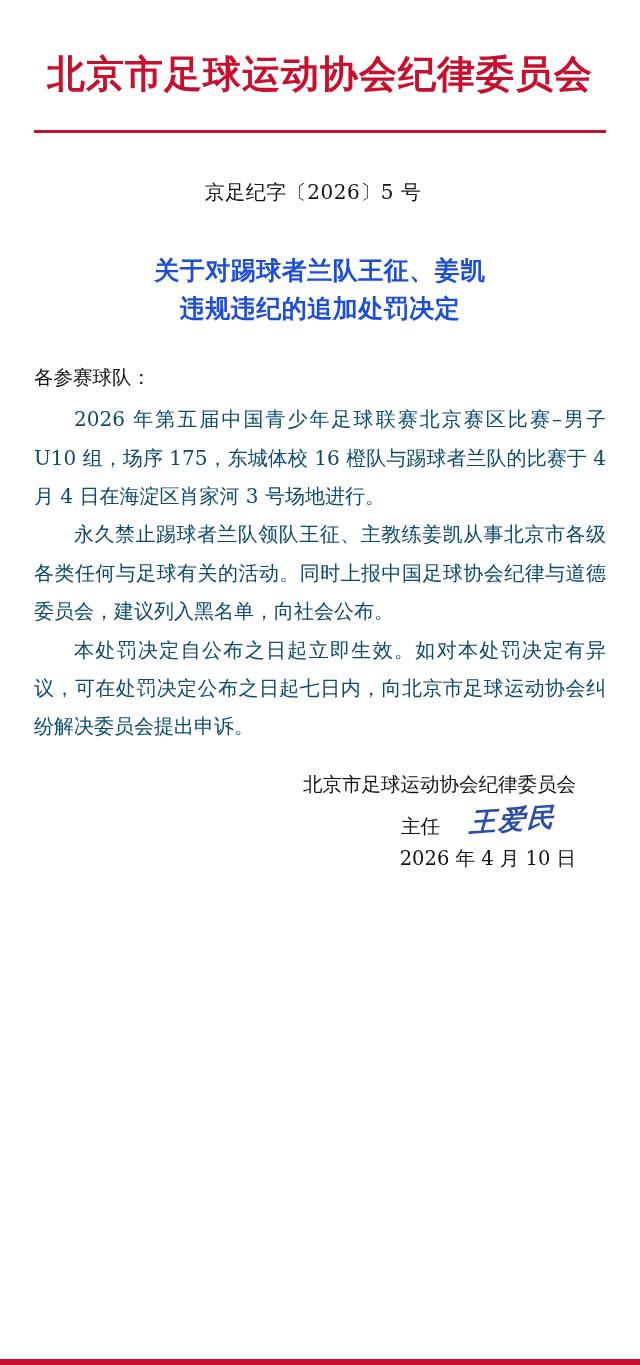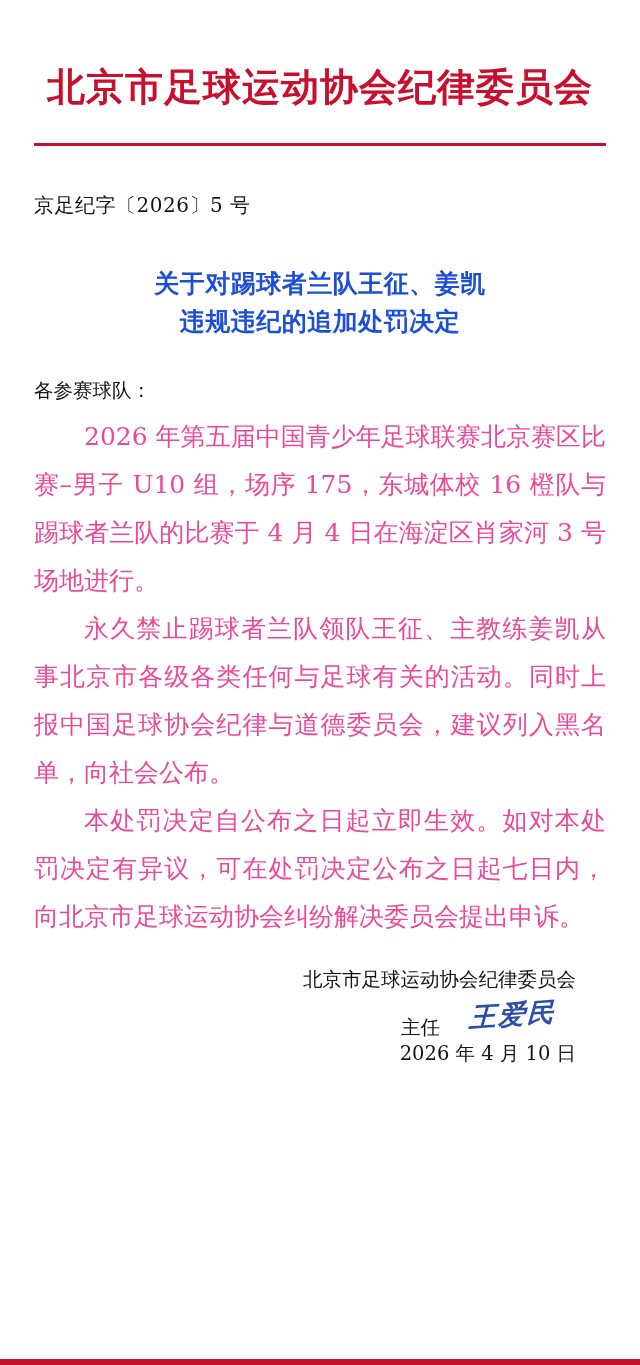--- a/index.html
+++ b/index.html
@@ -12,21 +12,21 @@
     height: 1365px;
     font-family: "DejaVu Serif", "Liberation Serif", serif;
     color: #1a1a1a;
     position: relative;
     overflow: hidden;
   }
   .page {
     width: 640px;
     height: 1365px;
     box-sizing: border-box;
-    padding: 13px 34px;
+    padding: 0 34px;
     position: relative;
     background: #ffffff;
   }
 
   
   .masthead {
     padding-top: 52px;
     text-align: center;
   }
   .masthead-title {
@@ -41,21 +41,21 @@
   .masthead-rule {
     margin-top: 34px;
     height: 3px;
     background: #c8102e;
     width: 100%;
   }
 
   
   .doc-number-row {
     margin-top: 46px;
-    text-align: left;
+    text-align: center;
     padding-right: 14px;
   }
   .doc-number {
     font-size: 20px;
     letter-spacing: 0.5px;
     color: #141414;
   }
 
   
   .doc-title {
@@ -71,25 +71,25 @@
 
   
   .salutation {
     margin-top: 30px;
     font-size: 19.5px;
     line-height: 1.9;
     color: #141414;
   }
   .body-text {
     margin-top: 4px;
-    font-size: 25px;
+    font-size: 20px;
     line-height: 1.92;
     text-align: justify;
     text-justify: inter-ideograph;
-    color: #ec4899;
+    color: #0c4a6e;
   }
   .para {
     text-indent: 2em;
     margin: 0;
     padding: 0;
   }
 
   
   .signature {
     margin-top: 22px;
@@ -102,21 +102,21 @@
   }
   .sig-org { display: block; }
   .sig-role-row {
     display: block;
     position: relative;
     height: 38px;
   }
   .sig-role {
     position: absolute;
     right: 136px;
-    top: 14px;
+    top: 8px;
   }
   .sig-name {
     position: absolute;
     right: 20px;
     top: -6px;
     color: #1b3fa0;
     font-family: "DejaVu Serif", "Liberation Serif", serif;
     font-style: italic;
     font-weight: bold;
     font-size: 27px;

